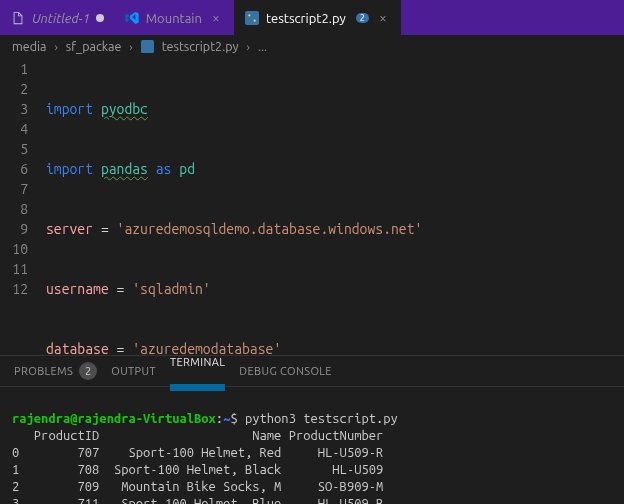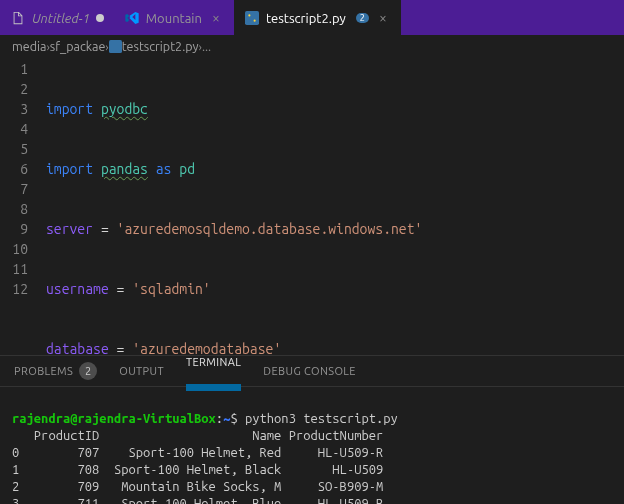--- a/index.html
+++ b/index.html
@@ -40,21 +40,21 @@
     .vscode-icon {
       width: 16px; height: 16px;
     }
     .breadcrumbs {
       display: flex;
       align-items: center;
       padding: 4px 12px;
       height: 22px;
       font-size: 12.5px;
       color: #a0a0a0;
-      gap: 0;
+      gap: 8px;
     }
     .breadcrumbs .chevron { color: #888; font-size: 12px; }
     .breadcrumbs .ellipsis { color: #888; }
     .editor {
       display: flex;
       font-family: "Consolas", "Ubuntu Mono", monospace;
       font-size: 14px;
       line-height: 20px;
       padding-top: 2px;
       height: 298px;
@@ -69,30 +69,30 @@
     }
     .gutter .ln { height: 20px; }
     .code {
       flex: 1;
       white-space: pre;
       overflow: hidden;
     }
     .code .line { height: 20px; }
     .kw { color: #3b82f6; }
     .mod { color: #4ec9b0; }
-    .var { color: #8b5cf6; text-align: right; }
+    .var { color: #fca5a5; text-align: right; }
     .str { color: #ce9178; }
     .op { color: #d4d4d4; }
     .sqg { text-decoration: underline wavy #6a9955 1px; text-underline-offset: 2px; }
     .panel-tabs {
       display: flex;
       align-items: center;
       height: 32px;
       padding: 0 14px;
-      gap: 22px;
+      gap: 14px;
       font-size: 11px;
       letter-spacing: 0.4px;
       color: #969696;
       border-top: 1px solid #333;
       border-bottom: 1px solid #333;
     }
     .panel-tabs .ptab { cursor: pointer; display: flex; align-items: center; gap: 6px; }
     .panel-tabs .ptab.active { color: #e7e7e7; border-bottom: 7px solid #0369a1; padding-bottom: 16px; margin-top: 4px; }
     .badge {
       background: #4d4d4d;

